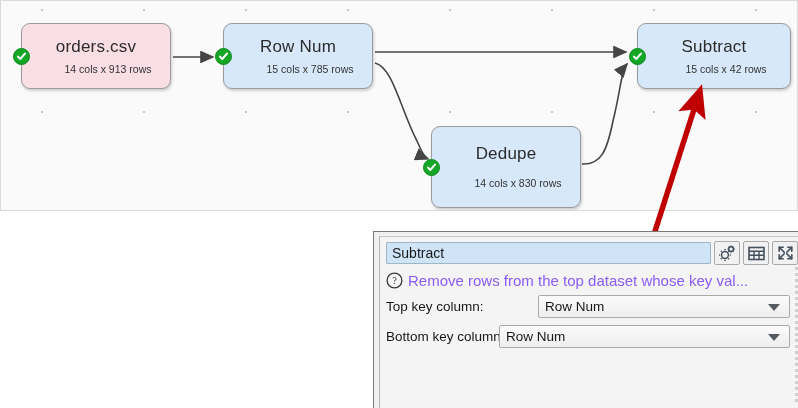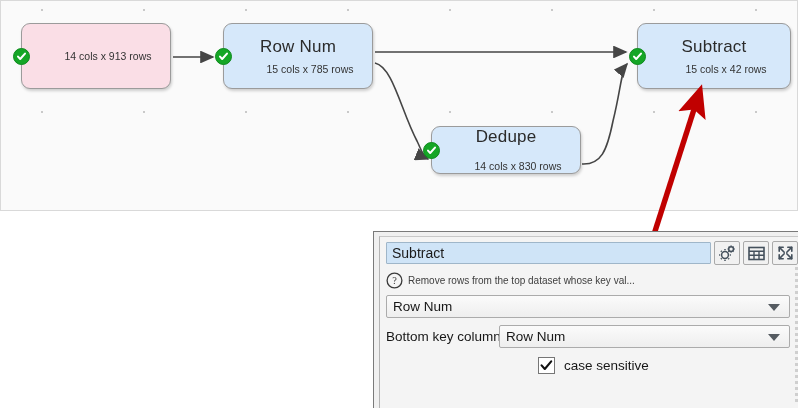--- a/index.html
+++ b/index.html
@@ -145,22 +145,22 @@
   }
   .tool-btn svg { display: block; }
 
   .help-row {
     display: flex;
     align-items: center;
     margin: 2px 0 6px 0;
   }
   .help-icon { flex: 0 0 auto; margin-right: 5px; display:block; }
   .help-text {
-    font-size: 10px;
-    color: #404040;
+    font-size: 15px;
+    color: #8b5cf6;
     white-space: nowrap;
     overflow: hidden;
   }
 
   .field-row {
     display: flex;
     align-items: center;
     margin-bottom: 7px;
   }
   .field-label {
@@ -251,39 +251,40 @@
     <path d="M172,56 L212,56" fill="none" stroke="#454545" stroke-width="1.6" marker-end="url(#ah)"></path>
 
     <path d="M374,51 L625,51" fill="none" stroke="#454545" stroke-width="1.6" marker-end="url(#ah)"></path>
 
     <path d="M374,62 C392,66 400,110 416,140 C420,148 422,156 427,158" fill="none" stroke="#454545" stroke-width="1.6" marker-end="url(#ah)"></path>
 
     <path d="M581,163 C600,164 606,150 612,120 C620,88 620,70 626,63" fill="none" stroke="#454545" stroke-width="1.6" marker-end="url(#ah)"></path>
   </svg>
 
   <div class="node pink" style="left:20px; top:22px; width:150px; height:66px;">
+    <div class="node-title">orders.csv</div>
     <div class="node-sub">14 cols x 913 rows</div>
     <div class="status-badge">
       <svg width="11" height="11" viewBox="0 0 11 11">
           <path d="M2,5.6 L4.2,8 L9,2.6" fill="none" stroke="#ffffff" stroke-width="2" stroke-linecap="round" stroke-linejoin="round"></path>
         </svg>
     </div>
   </div>
 
   <div class="node blue" style="left:222px; top:22px; width:150px; height:66px;">
     <div class="node-title">Row Num</div>
     <div class="node-sub">15 cols x 785 rows</div>
     <div class="status-badge">
       <svg width="11" height="11" viewBox="0 0 11 11">
           <path d="M2,5.6 L4.2,8 L9,2.6" fill="none" stroke="#ffffff" stroke-width="2" stroke-linecap="round" stroke-linejoin="round"></path>
         </svg>
     </div>
   </div>
 
-  <div class="node blue" style="left:430px; top:125px; width:150px; height:48px;gap:7px;">
+  <div class="node blue" style="left:430px; top:125px; width:150px; height:82px;gap:7px;">
     <div class="node-title">Dedupe</div>
     <div class="node-sub">14 cols x 830 rows</div>
     <div class="status-badge">
       <svg width="11" height="11" viewBox="0 0 11 11">
           <path d="M2,5.6 L4.2,8 L9,2.6" fill="none" stroke="#ffffff" stroke-width="2" stroke-linecap="round" stroke-linejoin="round"></path>
         </svg>
     </div>
   </div>
 
   <div class="node blue" style="left:636px; top:22px; width:154px; height:66px;">
@@ -348,38 +349,31 @@
 
     <div class="help-row">
       <svg class="help-icon" width="17" height="17" viewBox="0 0 17 17">
         <circle cx="8.5" cy="8.5" r="7.4" fill="none" stroke="#3a3a3a" stroke-width="1.3"></circle>
         <text x="8.5" y="12.3" text-anchor="middle" font-family="Liberation Serif, serif" font-size="10.5" fill="#3a3a3a">?</text>
       </svg>
       <div class="help-text">Remove rows from the top dataset whose key val...</div>
     </div>
 
     <div class="field-row">
+      <div class="field-label top">Top key column:</div>
       <div class="combo">
         <div class="combo-value">Row Num</div>
         <span class="combo-arrow"></span>
       </div>
     </div>
 
     <div class="field-row">
       <div class="field-label bottom">Bottom key column:</div>
       <div class="combo">
         <div class="combo-value">Row Num</div>
         <span class="combo-arrow"></span>
       </div>
     </div>
 
-    <div class="check-row">
-      <div class="checkbox">
-        <svg width="13" height="11" viewBox="0 0 13 11">
-          <path d="M1.6,5.4 L4.8,9 L11.2,1.4" fill="none" stroke="#111111" stroke-width="2.1" stroke-linecap="round" stroke-linejoin="round"></path>
-        </svg>
-      </div>
-      <div class="check-label">case sensitive</div>
-    </div>
 
     <div id="dlg-scroll-hint"></div>
   </div>
 </div>
 
 </body></html>

